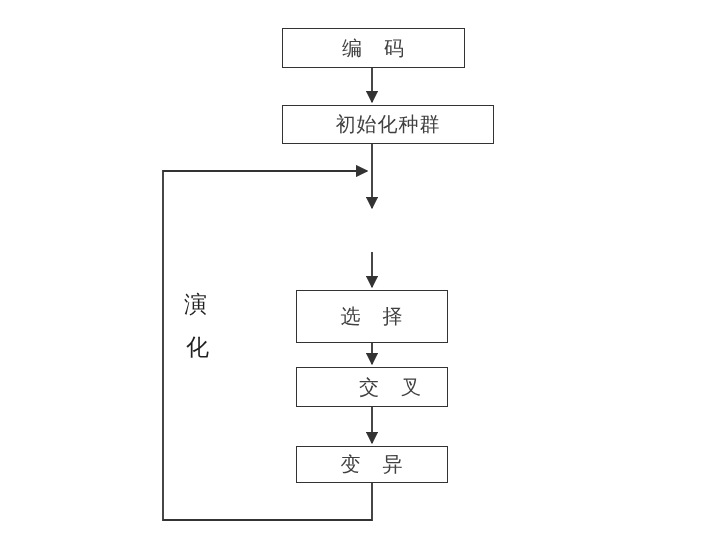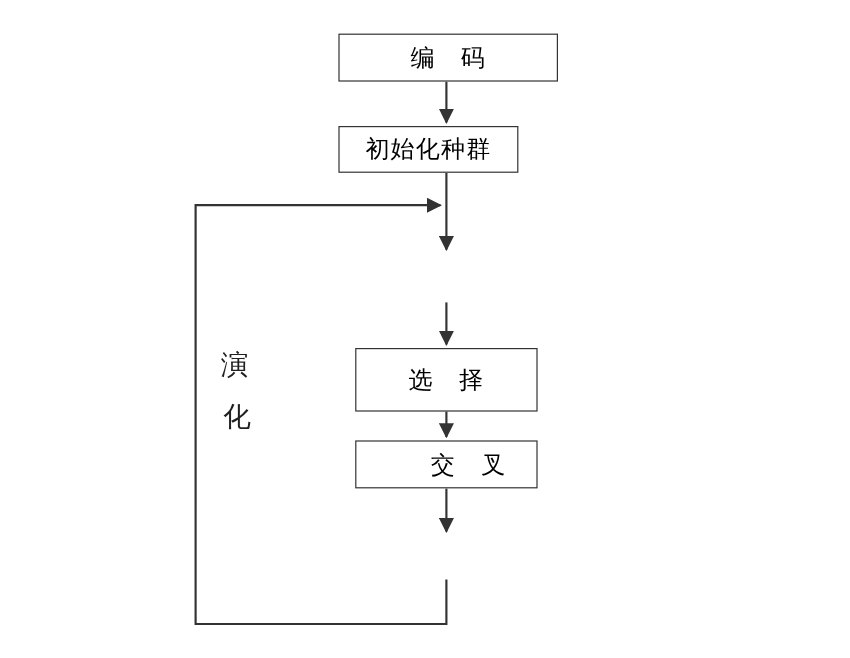--- a/index.html
+++ b/index.html
@@ -24,26 +24,26 @@
   }
   .node {
     position: absolute;
     box-sizing: border-box;
     border: 1.5px solid #333333;
     background: #ffffff;
     display: flex;
     align-items: center;
     justify-content: center;
     font-size: 20px;
-    color: #000000;
+    color: #404040;
     letter-spacing: 1px;
     white-space: nowrap;
   }
   .node-encode    { left: 282px; top: 28px;  width: 183px; height: 40px; }
-  .node-init      { left: 282px; top: 105px; width: 150px; height: 39px; justify-content: center; }
+  .node-init      { left: 282px; top: 105px; width: 212px; height: 39px; justify-content: center; }
   .node-evaluate  { left: 252px; top: 211px; width: 240px; height: 41px; }
   .node-select    { left: 296px; top: 290px; width: 152px; height: 53px; }
   .node-crossover { left: 296px; top: 367px; width: 152px; height: 40px; padding-left: 37px; }
   .node-mutate    { left: 296px; top: 446px; width: 152px; height: 37px; }
   .loop-char {
     position: absolute;
     font-size: 23px;
     color: #1f1f1f;
     line-height: 1;
   }
@@ -79,17 +79,20 @@
 
 
   <div class="node node-select">
     <span>选　择</span>
   </div>
 
   <div class="node node-crossover">
     <span>交　叉</span>
   </div>
 
+  <div class="node node-mutate">
+    <span>变　异</span>
+  </div>
 
   <div class="loop-char loop-char-1">演</div>
   <div class="loop-char loop-char-2">化</div>
 
 </div>
 
 </body></html>

